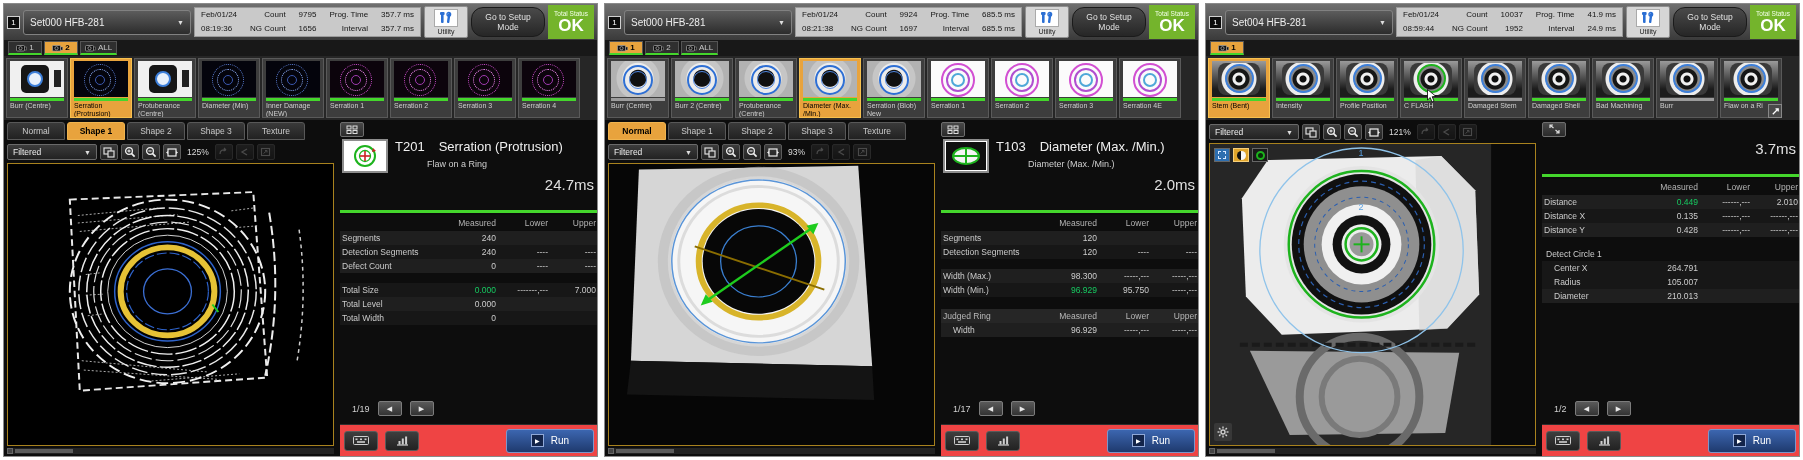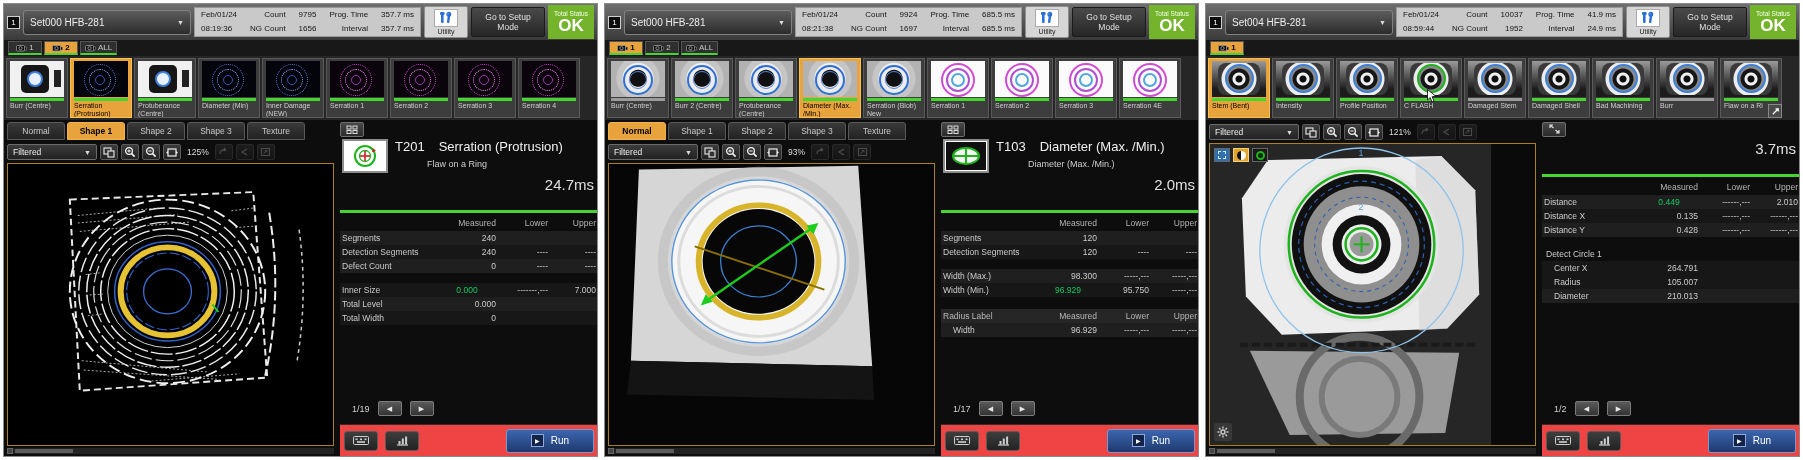--- a/index.html
+++ b/index.html
@@ -17,21 +17,21 @@
   .hdr{height:36px; flex:0 0 36px; background:linear-gradient(#6f6f6f,#3a3a3a); display:flex; align-items:center; padding:2px 3px; gap:3px;}
   .badge{width:13px;height:13px;background:#0c0c0c;border:1px solid #d0d0d0;color:#fff;font-size:8px;display:flex;align-items:center;justify-content:center;flex:0 0 13px;}
   .setdd{width:168px;height:25px;background:linear-gradient(#5c5c5c,#2c2c2c);border:1px solid #818181;border-radius:3px;color:#ececec;font-size:10px;display:flex;align-items:center;justify-content:space-between;padding:0 6px;flex:0 0 168px;}
   .ddarrow{font-size:7px;color:#dedede;}
   .hdr-info{flex:1;height:30px;background:#c9c9c9;border:1px solid #9a9a9a;display:flex;justify-content:space-between;padding:2px 6px;}
   .ic{display:flex;flex-direction:column;justify-content:space-between;font-size:8px;color:#151515;line-height:1.25;}
   .ic.rt{text-align:right;}
   .hdr-utility{width:44px;height:32px;background:#d6d6d6;border:1px solid #8f8f8f;border-radius:2px;display:flex;flex-direction:column;align-items:center;justify-content:center;flex:0 0 44px;cursor:pointer;}
   .util-iconbox{width:24px;height:18px;background:#fff;border:1px solid #aaa;display:flex;align-items:center;justify-content:center;}
   .util-label{font-size:7px;color:#222;margin-top:1px;}
-  .hdr-setup{width:74px;height:30px;background:linear-gradient(#4a4a4a,#262626);border:1px solid #1a1a1a;border-radius:2px;color:#e2e2e2;font-size:8.5px;text-align:center;display:flex;align-items:center;justify-content:center;line-height:1.2;padding:0 6px;flex:0 0 74px;cursor:pointer;}
+  .hdr-setup{width:74px;height:30px;background:linear-gradient(#4a4a4a,#262626);border:1px solid #1a1a1a;border-radius:12px;color:#e2e2e2;font-size:8.5px;text-align:center;display:flex;align-items:center;justify-content:center;line-height:1.2;padding:0 6px;flex:0 0 74px;cursor:pointer;}
   .hdr-ok{width:46px;height:34px;background:var(--okgreen);display:flex;flex-direction:column;align-items:center;justify-content:center;flex:0 0 46px;}
   .ok-small{font-size:6.5px;color:#f2ffe8;white-space:nowrap;}
   .ok-big{font-size:17px;font-weight:bold;color:#fff;line-height:1;}
 
   
   .camrow{height:16px;flex:0 0 16px;background:#181818;display:flex;gap:2px;padding:1px 0 0 4px;}
   .camtab{min-width:34px;height:14px;background:#2f2f2f;border:1px solid #555;border-bottom:2px solid var(--green);color:#c8c8c8;font-size:8px;display:flex;align-items:center;justify-content:center;gap:2px;padding:0 4px;cursor:pointer;}
   .camtab.active{background:var(--accent);color:#000;}
   .camtab.active .camlabel{color:#000;font-weight:bold;}
   .camicon{display:flex;align-items:center;}
@@ -114,21 +114,21 @@
   .tool-time{text-align:right;color:#e0e0e0;font-size:15px;padding:2px 4px 16px 0;}
   .green-rule{height:3px;background:var(--green);margin:1px 0 2px 0;box-shadow:0 2px 0 #0a0a0a;}
   .trow{display:grid;grid-template-columns:96px 58px 52px 48px;height:14px;align-items:center;padding:0 2px;font-size:8.5px;color:#cccccc;}
   .trow.thead{color:#b4b4b4;height:16px;}
   .trow.data{background:#1f1f1f;}
   .trow.data.alt{background:#171717;}
   .trow.subhead{background:#262626;color:#b8b8b8;margin-top:2px;}
   .trow.indent .c-label{padding-left:10px;}
   .cell{overflow:hidden;white-space:nowrap;}
   .c-m,.c-l,.c-u{text-align:right;}
-  .c-m.green{color:var(--measured);text-align:center;}
+  .c-m.green{color:var(--measured);}
   .ttable{flex:0 1 auto;overflow:hidden;}
   .grouprow{height:14px;display:flex;align-items:center;font-size:8.5px;color:#cccccc;padding:0 4px;}
   .spacer{height:10px;}
   .pager{display:flex;align-items:center;gap:8px;margin:auto 0 8px 12px;}
   .pagetxt{color:#d0d0d0;font-size:9px;}
   .pbtn{width:24px;height:15px;background:linear-gradient(#5a5a5a,#333);border:1px solid #7c7c7c;border-radius:2px;color:#e8e8e8;font-size:7px;display:flex;align-items:center;justify-content:center;cursor:pointer;}
   .footer{height:32px;flex:0 0 32px;background:#ef4444;border-top:1px solid #2e2e2e;display:flex;align-items:center;gap:7px;padding:0 4px;}
   .fbtn{width:34px;height:20px;background:linear-gradient(#3e3e3e,#222);border:1px solid #5a5a5a;border-radius:3px;display:flex;align-items:center;justify-content:center;cursor:pointer;}
   .run{margin-left:auto;width:88px;height:24px;background:linear-gradient(#3c66b0,#1f3a6e);border:1px solid #7b97cc;border-radius:3px;color:#fff;font-size:10px;display:flex;align-items:center;justify-content:center;gap:7px;cursor:pointer;}
   .play{width:13px;height:13px;background:#13244a;border:1px solid #8fa8d8;color:#fff;font-size:6px;display:flex;align-items:center;justify-content:center;}
@@ -476,21 +476,21 @@
   <div class="cell c-u">----</div>
 </div>
             <div class="trow data">
   <div class="cell c-label">Defect Count</div>
   <div class="cell c-m">0</div>
   <div class="cell c-l">----</div>
   <div class="cell c-u">----</div>
 </div>
             <div class="spacer"></div>
             <div class="trow data alt">
-  <div class="cell c-label">Inner Size</div>
+  <div class="cell c-label">Total Size</div>
   <div class="cell c-m green">0.000</div>
   <div class="cell c-l">-------,---</div>
   <div class="cell c-u">7.000</div>
 </div>
             <div class="trow data">
   <div class="cell c-label">Total Level</div>
   <div class="cell c-m">0.000</div>
   <div class="cell c-l"></div>
   <div class="cell c-u"></div>
 </div>
@@ -857,21 +857,21 @@
   <div class="cell c-u">-----,---</div>
 </div>
             <div class="trow data alt">
   <div class="cell c-label">Width (Min.)</div>
   <div class="cell c-m green">96.929</div>
   <div class="cell c-l">95.750</div>
   <div class="cell c-u">-----,---</div>
 </div>
             <div class="spacer"></div>
             <div class="trow subhead">
-  <div class="cell c-label">Radius Label</div>
+  <div class="cell c-label">Judged Ring</div>
   <div class="cell c-m">Measured</div>
   <div class="cell c-l">Lower</div>
   <div class="cell c-u">Upper</div>
 </div>
             <div class="trow data indent">
   <div class="cell c-label">Width</div>
   <div class="cell c-m">96.929</div>
   <div class="cell c-l">-----,---</div>
   <div class="cell c-u">-----,---</div>
 </div>

